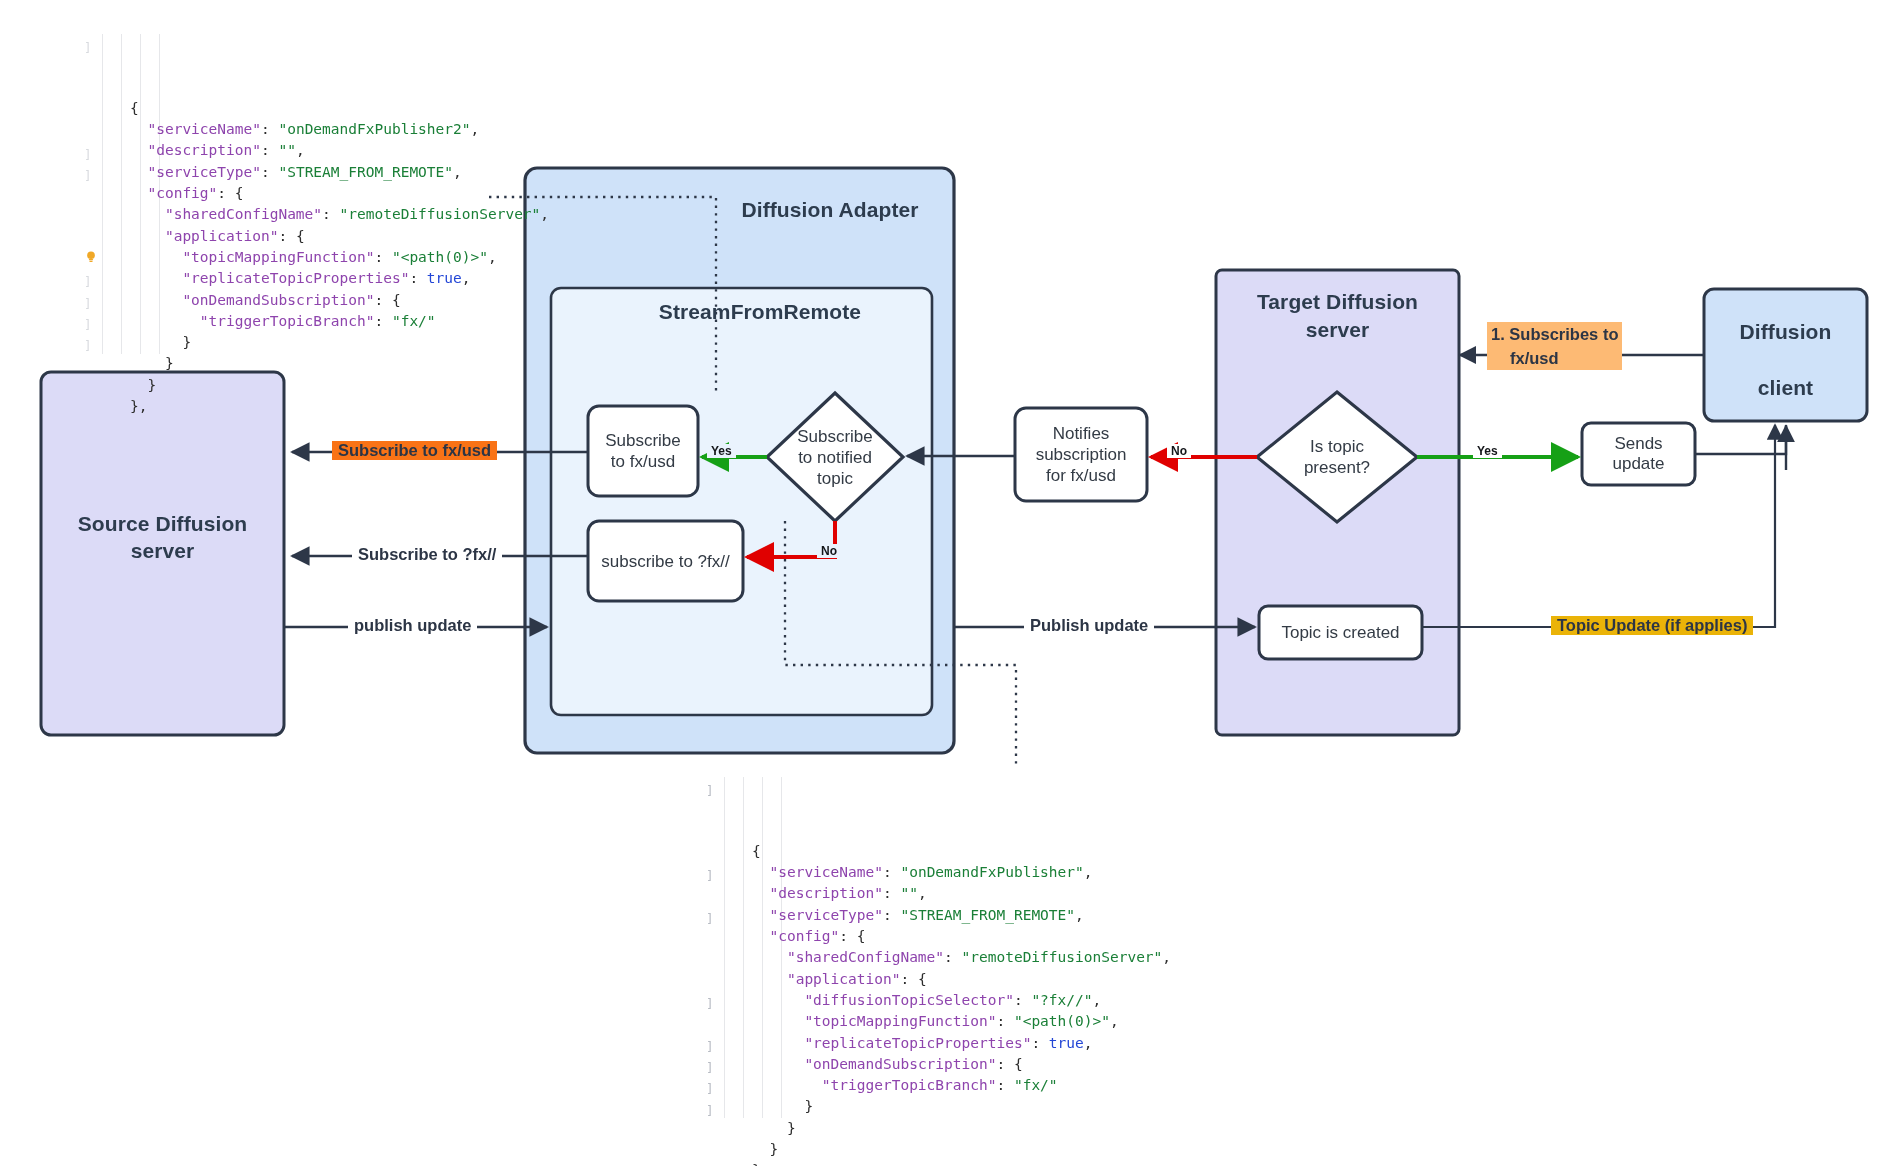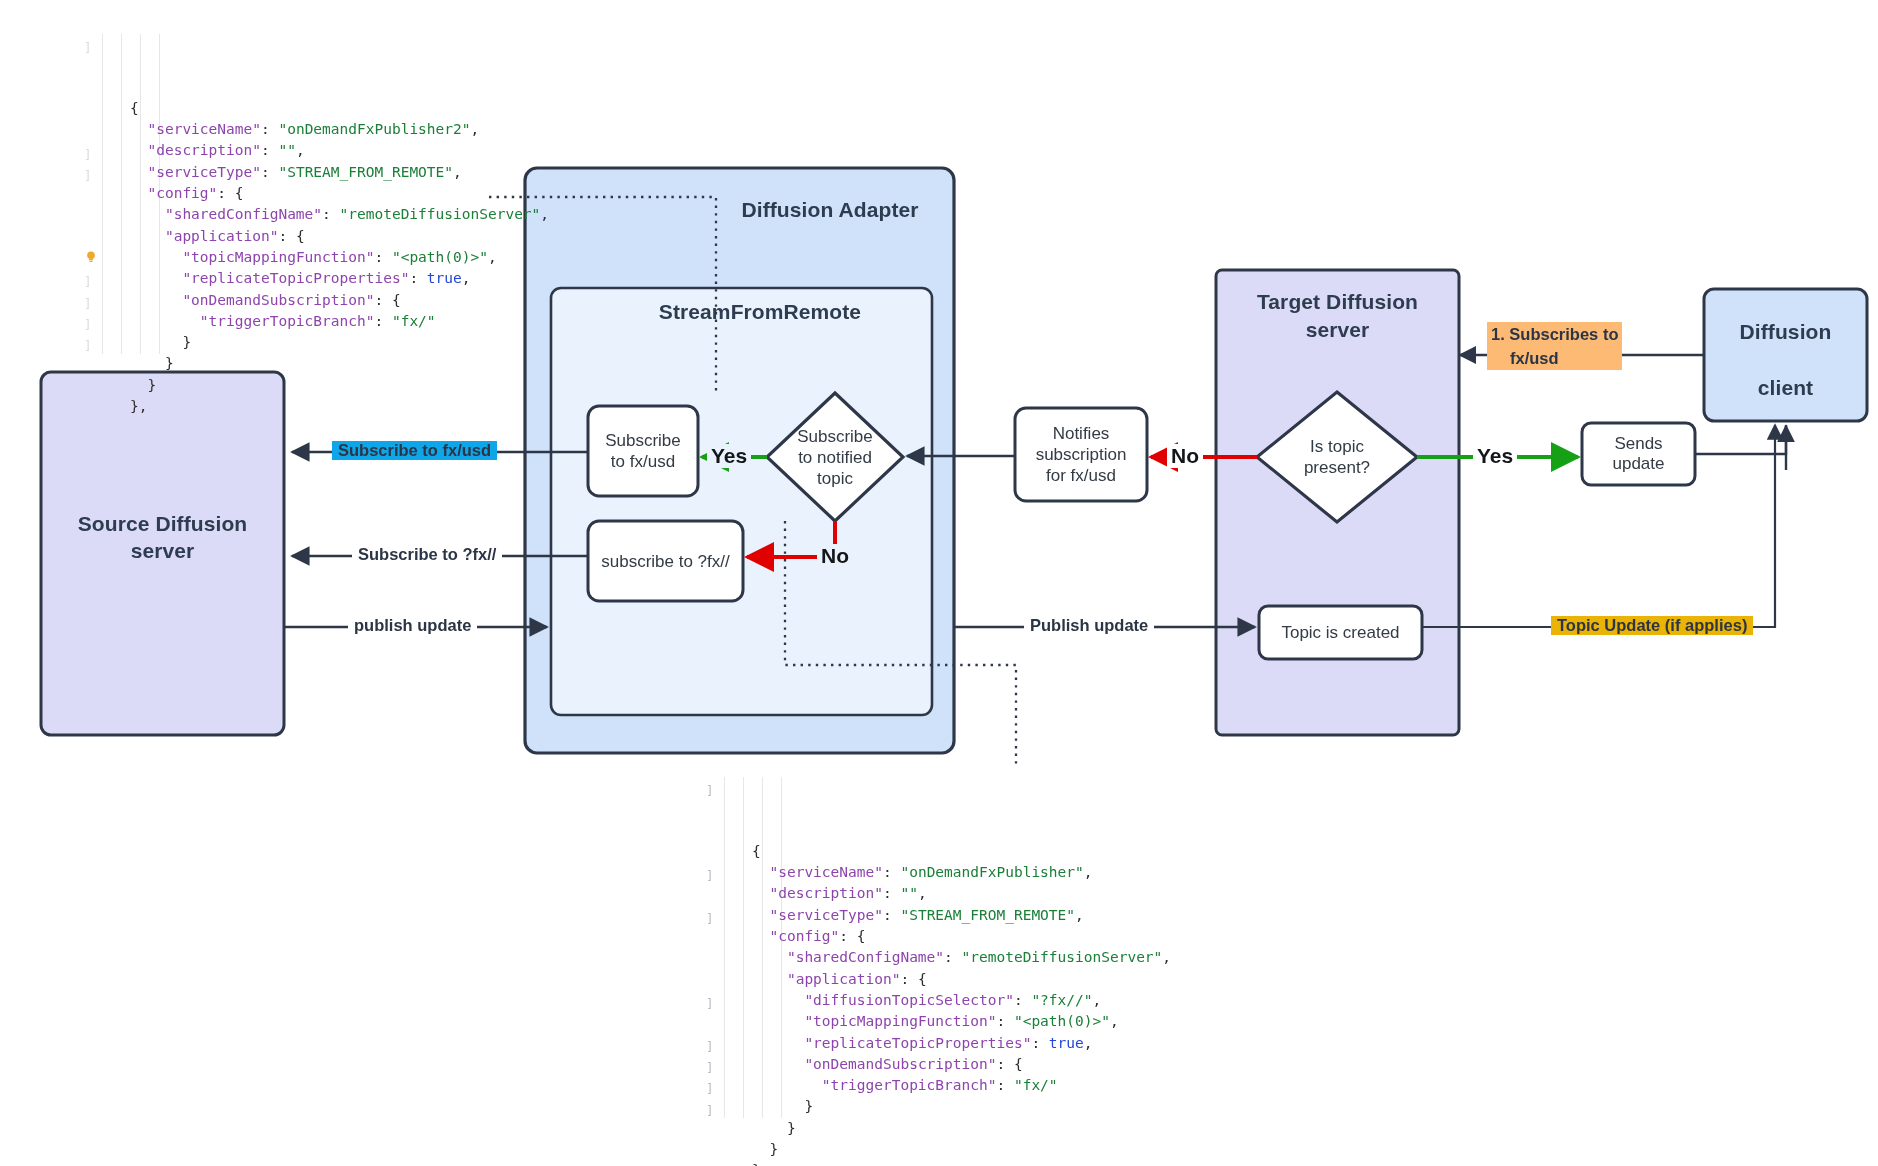--- a/index.html
+++ b/index.html
@@ -34,21 +34,21 @@
   
   #canvas{position:absolute;left:0;top:0;width:1878px;height:1166px;}
 
   
   .nodelabel{position:absolute;display:flex;align-items:center;
              justify-content:center;text-align:left;pointer-events:none;}
   .bigtitle{font-size:21px;font-weight:bold;color:#2d3c4e;letter-spacing:.1px;}
   .proctext{font-size:17px;color:#333b45;line-height:21px;}
   .edgelabel{position:absolute;font-size:16.5px;font-weight:bold;
              color:#2c3545;white-space:nowrap;}
-  .yn{position:absolute;font-size:21px;font-weight:bold;color:#14161a;text-align:right;}
+  .yn{position:absolute;font-size:12px;font-weight:bold;color:#14161a;text-align:right;}
 </style>
 </head>
 <body>
 
 <svg id="canvas" viewBox="0 0 1878 1166" xmlns="http://www.w3.org/2000/svg">
   <defs>
     <marker id="ahD" viewBox="0 0 10 10" refX="9" refY="5" markerWidth="7.5" markerHeight="7.5" orient="auto-start-reverse">
       <path d="M0,0 L10,5 L0,10 z" fill="#2d3748"></path>
     </marker>
     <marker id="ahR" viewBox="0 0 10 10" refX="9" refY="5" markerWidth="7.5" markerHeight="7.5" orient="auto-start-reverse">
@@ -147,21 +147,21 @@
 </div>
 
 <div class="nodelabel proctext" style="left:1582px;top:423px;width:113px;height:62px;
      flex-direction:column;line-height:20px;">
   <span>Sends</span>
   <span>update</span>
 </div>
 
 <div class="nodelabel proctext" style="left:1259px;top:606px;width:163px;height:53px;">Topic is created</div>
 
-<div class="edgelabel" style="left:332px;top:441px;background:#0ea5e9;padding:0 6px;">Subscribe to fx/usd</div>
+<div class="edgelabel" style="left:332px;top:441px;background:#f97316;padding:0 6px;">Subscribe to fx/usd</div>
 
 <div class="edgelabel" style="left:352px;top:545px;background:#fff;padding:0 6px;">Subscribe to ?fx//</div>
 
 <div class="edgelabel" style="left:348px;top:616px;background:#fff;padding:0 6px;">publish update</div>
 
 <div class="edgelabel" style="left:1024px;top:616px;background:#fff;padding:0 6px;">Publish update</div>
 
 <div class="edgelabel" style="left:1551px;top:616px;background:#eab308;padding:0 6px;">Topic Update (if applies)</div>
 
 <div class="edgelabel" style="left:1487px;top:322px;line-height:24px;

